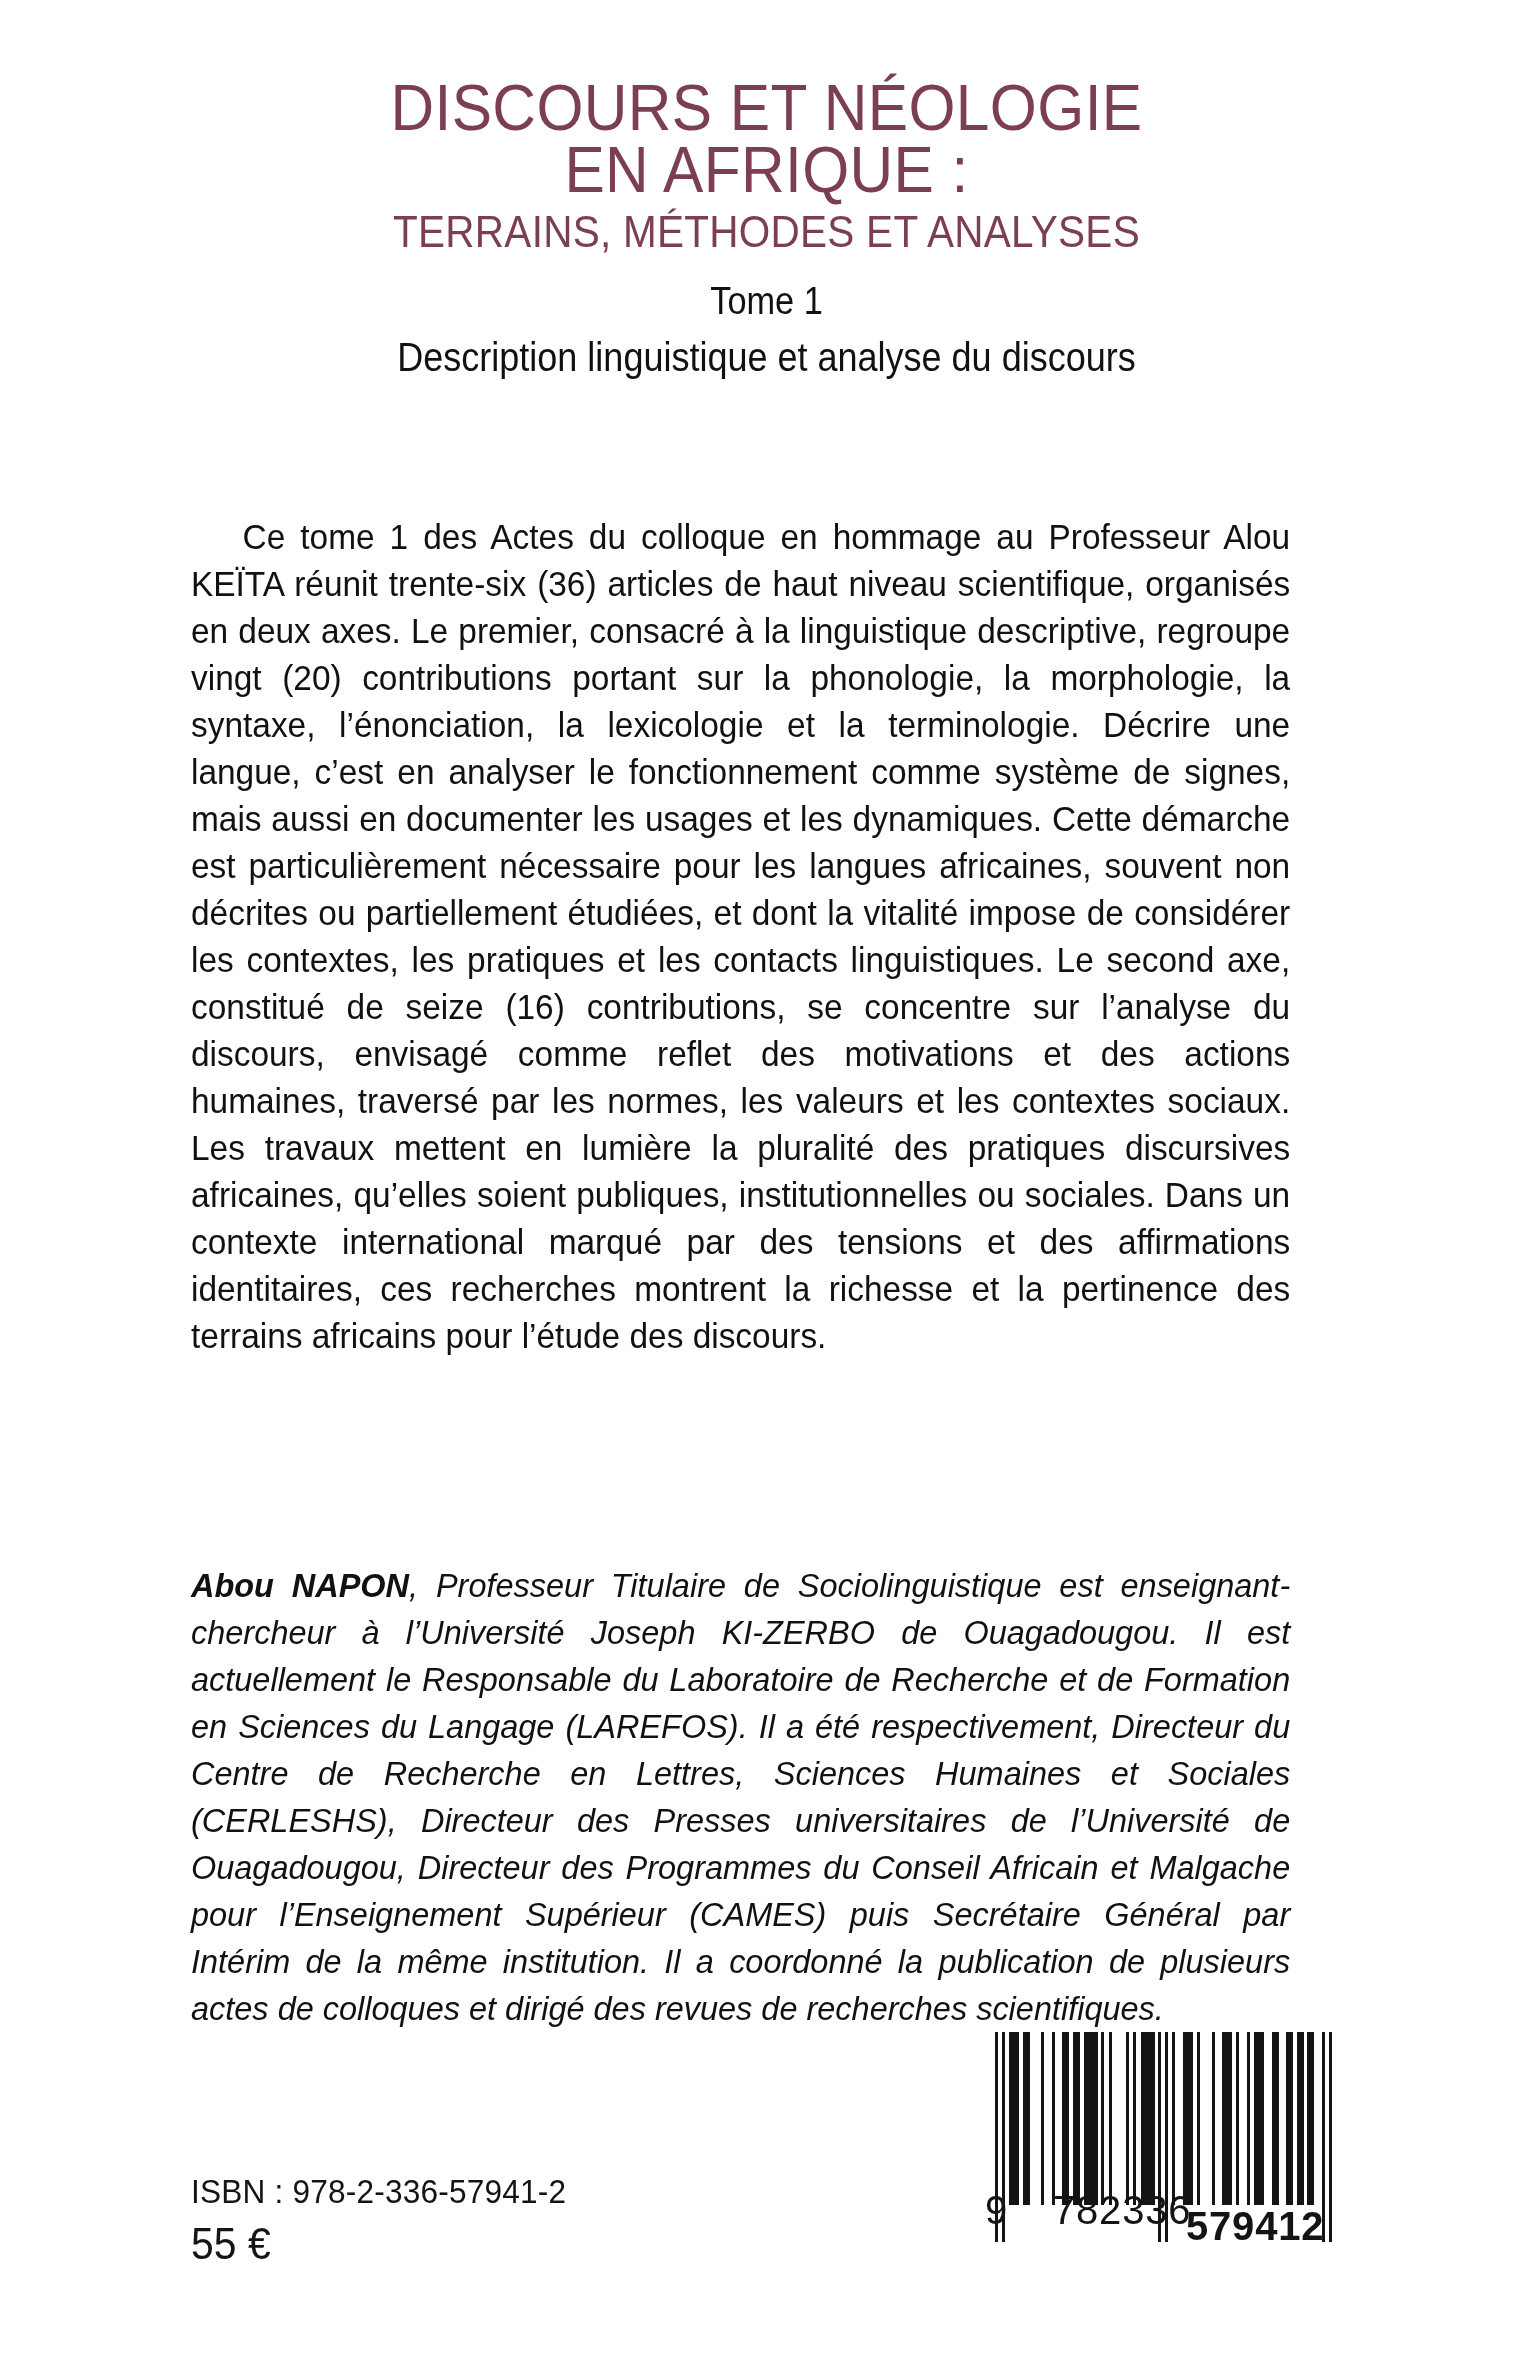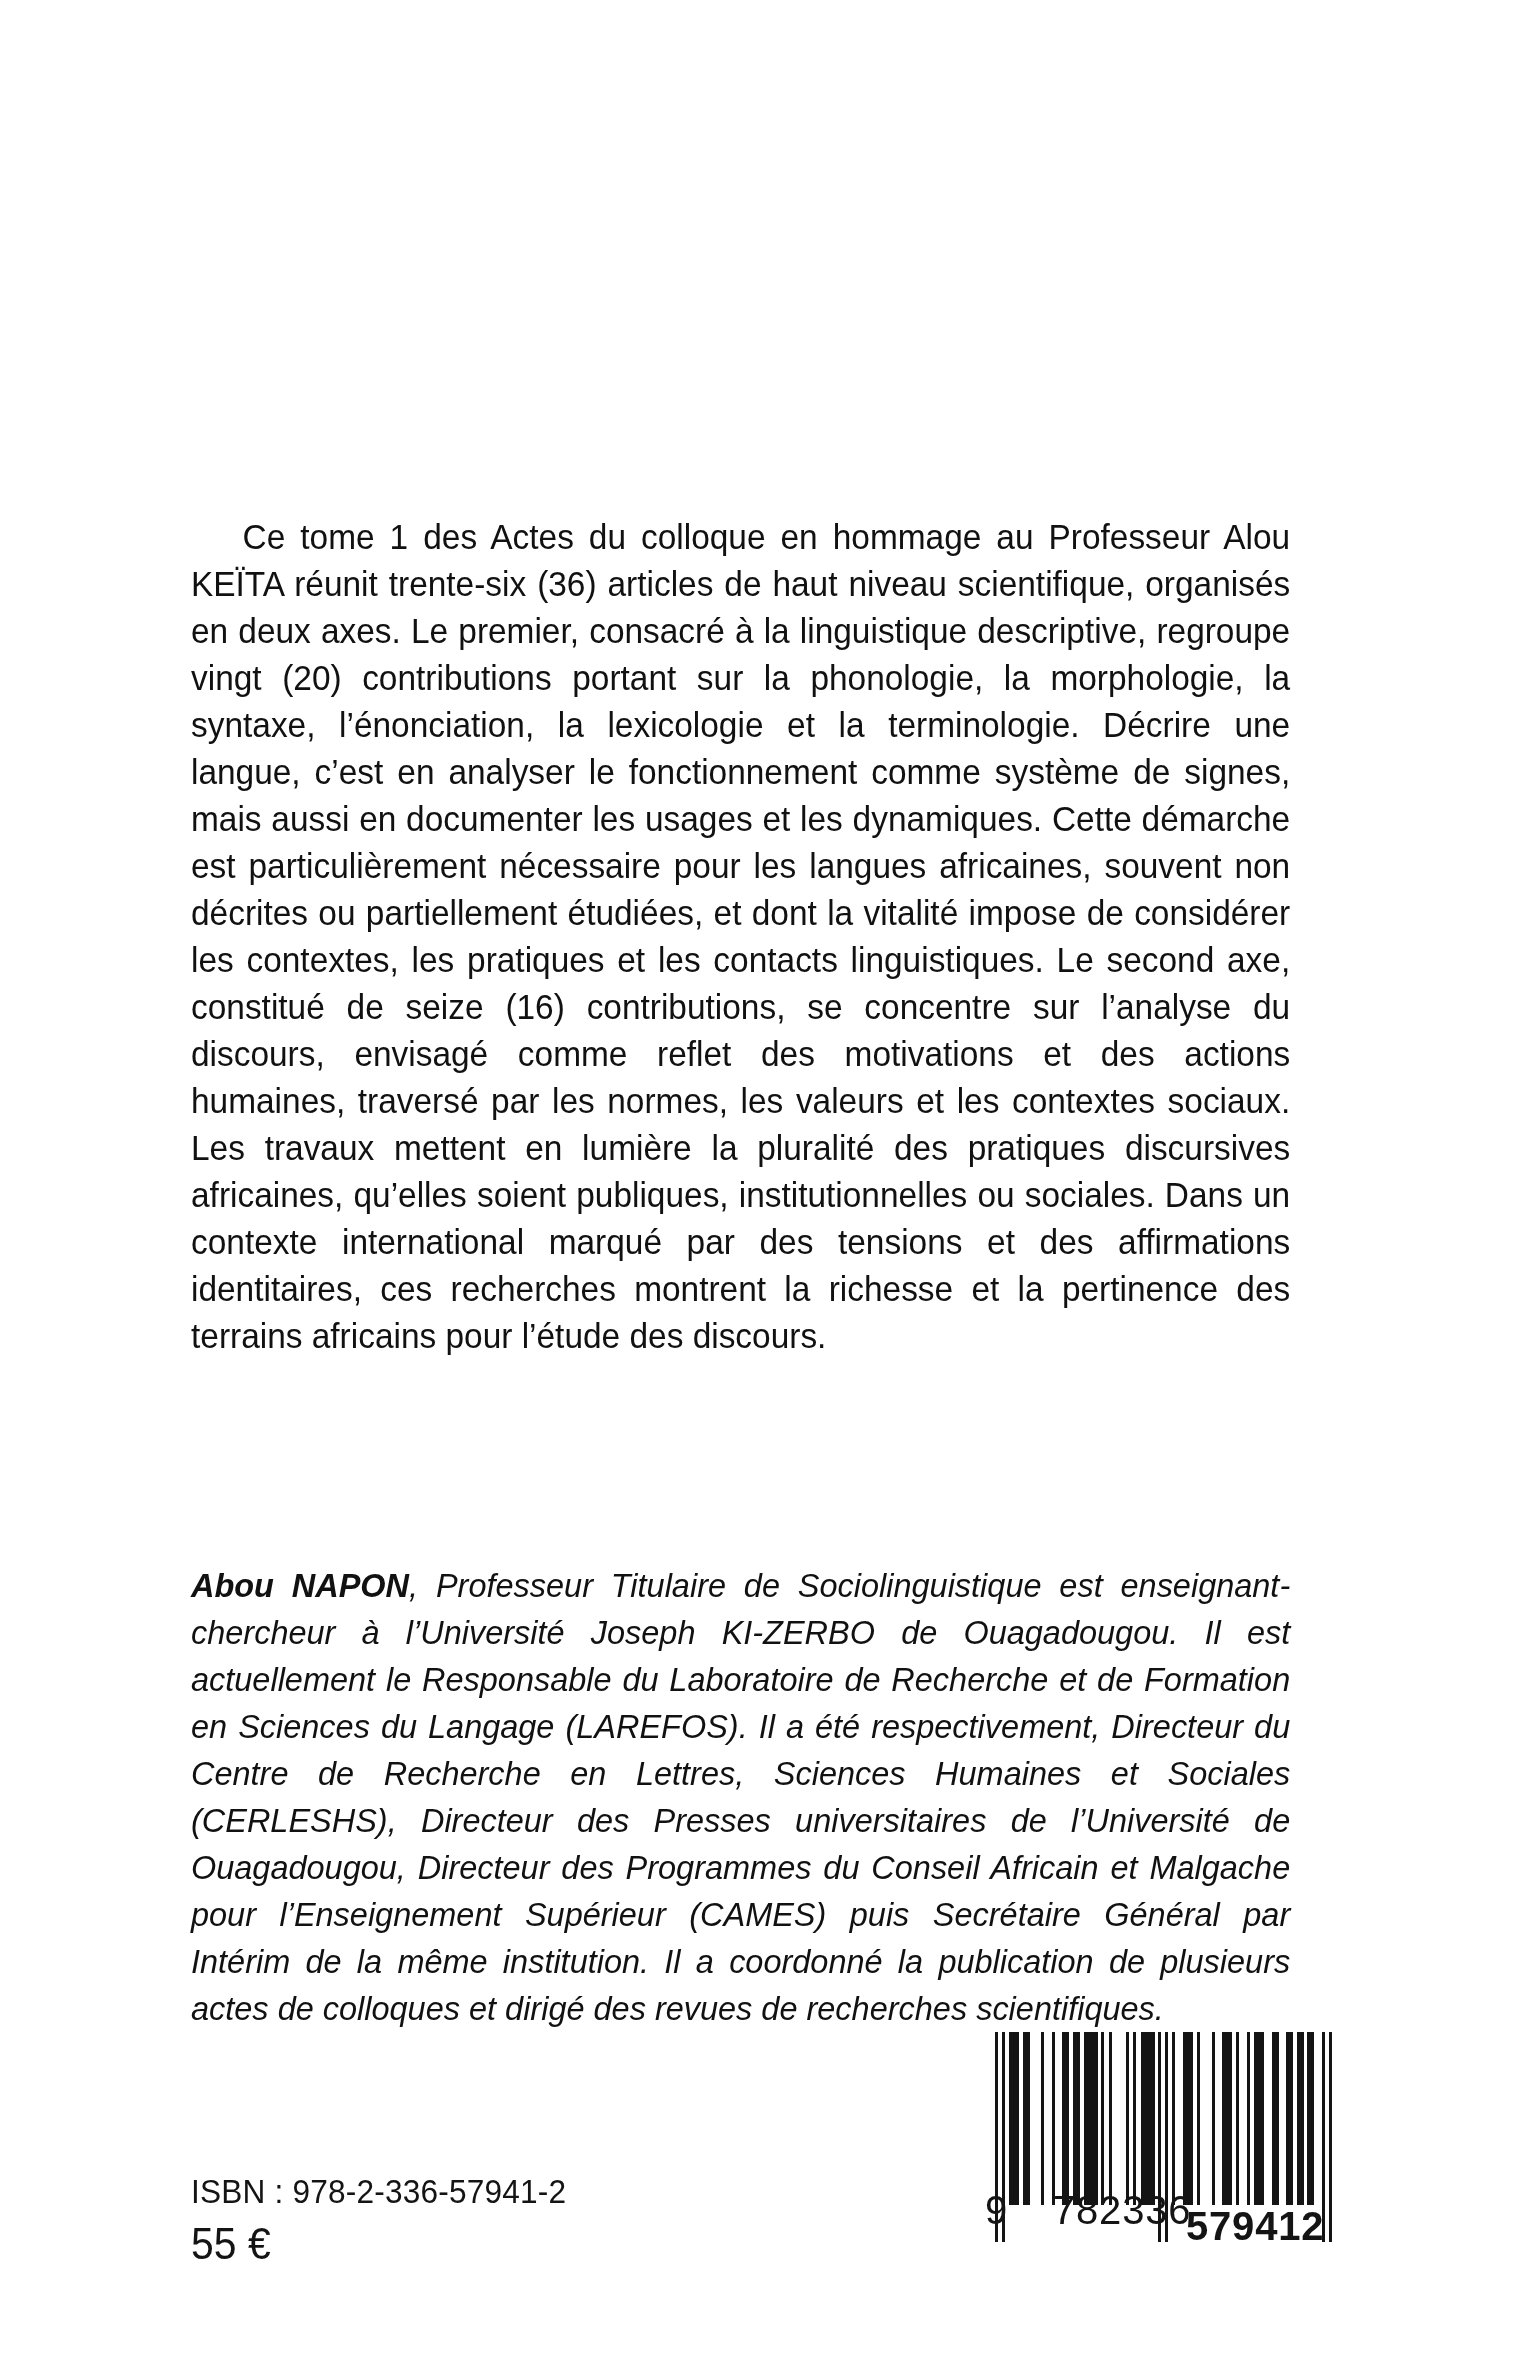--- a/index.html
+++ b/index.html
@@ -181,20 +181,27 @@
     left: 191px;
     top: 16px;
     font-weight: bold;
   }
 </style>
 </head>
 <body>
 
 <div class="page">
 
+  <div class="title-block">
+    <div class="title-main">DISCOURS ET NÉOLOGIE
+EN AFRIQUE :</div>
+    <div class="title-sub">TERRAINS, MÉTHODES ET ANALYSES</div>
+    <div class="tome">Tome 1</div>
+    <div class="subtitle-desc">Description linguistique et analyse du discours</div>
+  </div>
 
   <div class="blurb">
     <p>Ce tome 1 des Actes du colloque en hommage au Professeur Alou KEÏTA réunit trente-six (36) articles de haut niveau scientifique, organisés en deux axes. Le premier, consacré à la linguistique descriptive, regroupe vingt (20) contributions portant sur la phonologie, la morphologie, la syntaxe, l’énonciation, la lexicologie et la terminologie. Décrire une langue, c’est en analyser le fonctionnement comme système de signes, mais aussi en documenter les usages et les dynamiques. Cette démarche est particulièrement nécessaire pour les langues africaines, souvent non décrites ou partiellement étudiées, et dont la vitalité impose de considérer les contextes, les pratiques et les contacts linguistiques. Le second axe, constitué de seize (16) contributions, se concentre sur l’analyse du discours, envisagé comme reflet des motivations et des actions humaines, traversé par les normes, les valeurs et les contextes sociaux. Les travaux mettent en lumière la pluralité des pratiques discursives africaines, qu’elles soient publiques, institutionnelles ou sociales. Dans un contexte international marqué par des tensions et des affirmations identitaires, ces recherches montrent la richesse et la pertinence des terrains africains pour l’étude des discours.</p>
   </div>
 
   <div class="bio">
     <p><span class="author-name">Abou NAPON</span><span>, Professeur Titulaire de Sociolinguistique est enseignant-chercheur à l’Université Joseph KI-ZERBO de Ouagadougou. Il est actuellement le Responsable du Laboratoire de Recherche et de Formation en Sciences du Langage (LAREFOS). Il a été respectivement, Directeur du Centre de Recherche en Lettres, Sciences  Humaines  et Sociales (CERLESHS), Directeur des Presses universitaires de l’Université  de Ouagadougou, Directeur des Programmes du Conseil Africain et Malgache pour l’Enseignement Supérieur (CAMES) puis Secrétaire Général par Intérim de la même institution. Il a coordonné la publication de plusieurs actes de colloques et dirigé des revues de recherches scientifiques.</span></p>
   </div>
 
   <div class="isbn-line">ISBN : 978-2-336-57941-2</div>

